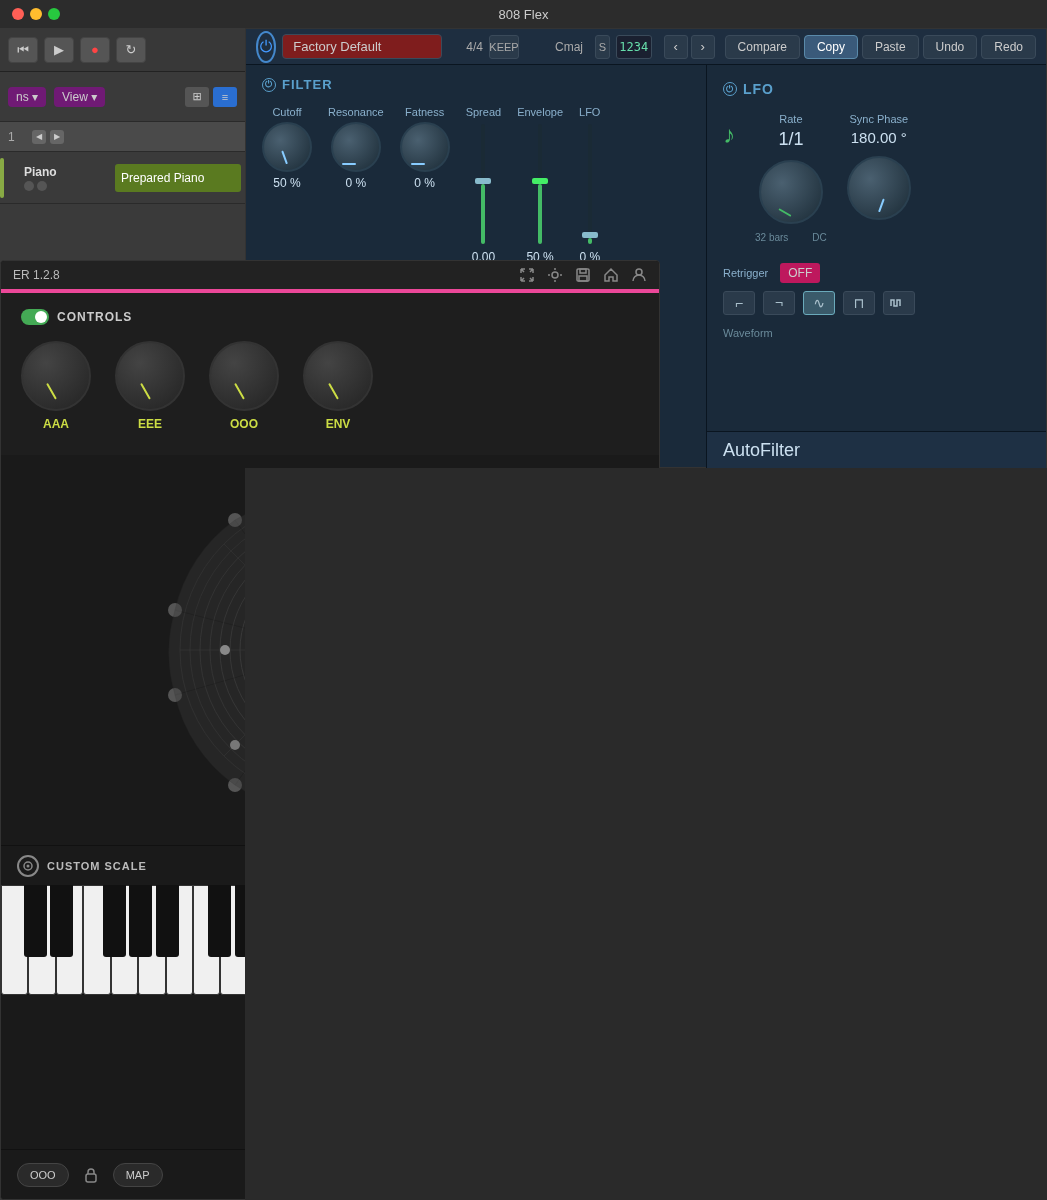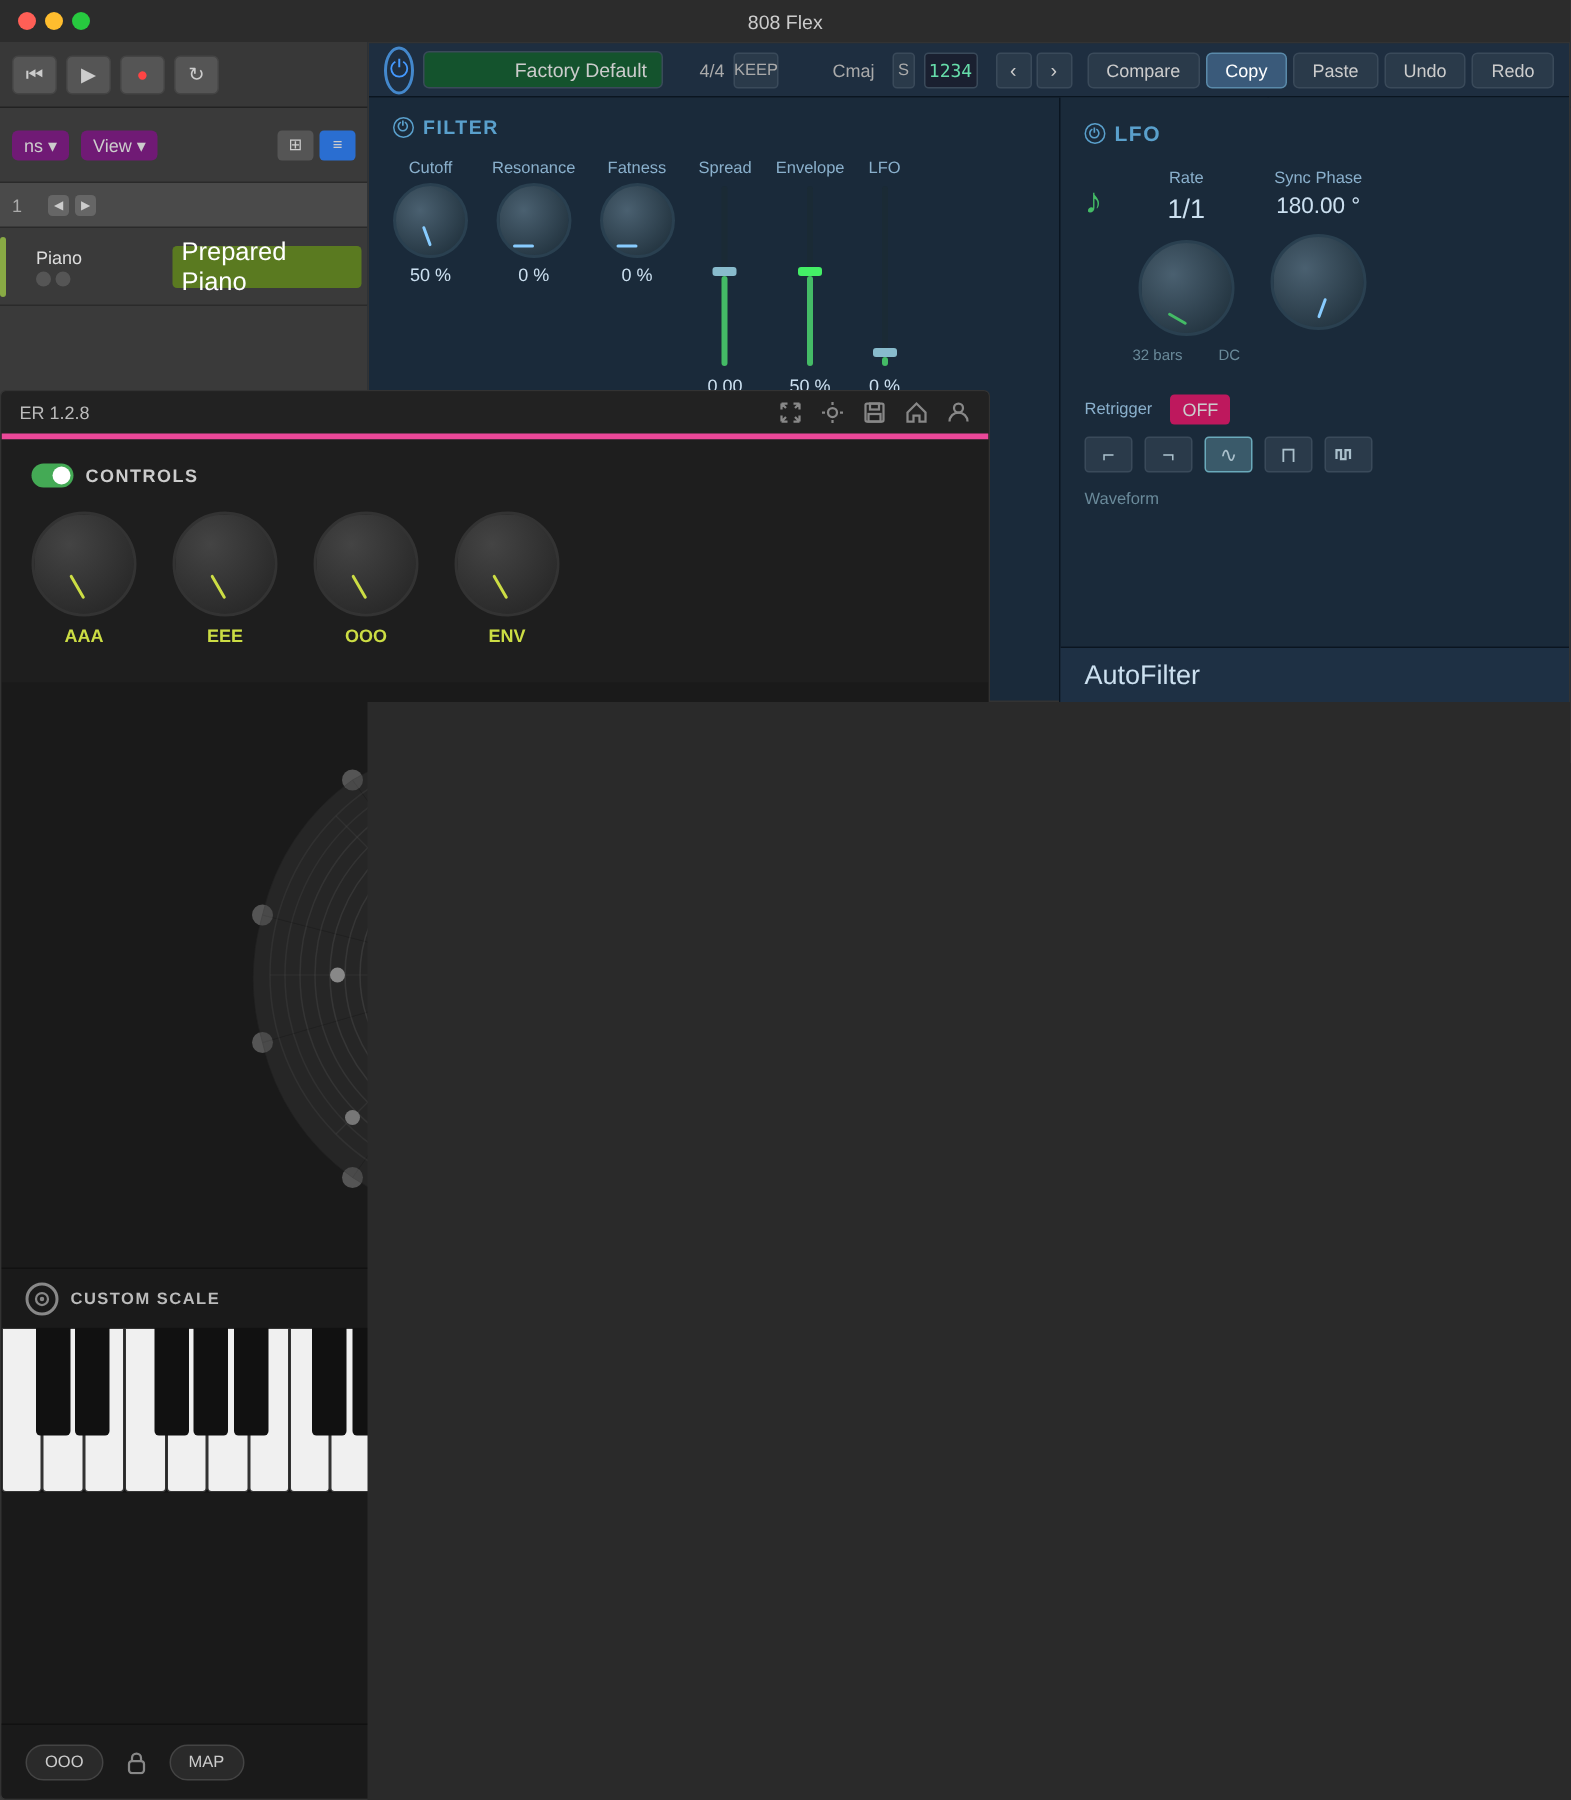--- a/index.html
+++ b/index.html
@@ -153,39 +153,39 @@
       border-bottom: 1px solid #2a2a2a;
       display: flex;
       align-items: center;
       padding: 0 8px;
       gap: 6px;
       position: relative;
     }
     .track-name {
       color: #ddd;
       font-size: 12px;
-      font-weight: 400;
+      font-weight: 700;
     }
     .track-color-bar {
       width: 4px;
       height: 40px;
       border-radius: 2px;
       position: absolute;
       left: 0;
     }
     .track-clip {
       position: absolute;
       left: 130px;
       right: 4px;
       height: 28px;
       border-radius: 3px;
       display: flex;
       align-items: center;
       padding: 0 6px;
-      font-size: 17px;
+      font-size: 12px;
       color: #fff;
     }
 
     
     .plugin-window {
       position: absolute;
       top: 28px;
       left: 245px;
       right: 0;
       height: 440px;
@@ -210,29 +210,28 @@
       background: transparent;
       display: flex;
       align-items: center;
       justify-content: center;
       color: #4499ff;
       font-size: 16px;
       cursor: pointer;
     }
 
     .preset-dropdown {
-      background: #14532d;
+      background: #7f1d1d;
       border: 1px solid #3a4a5a;
       border-radius: 4px;
       color: #ccc;
       font-size: 13px;
       padding: 4px 10px;
       min-width: 160px;
       cursor: pointer;
-      text-align: right;
     }
 
     .time-sig {
       color: #aaa;
       font-size: 12px;
       margin-left: 18px;
     }
 
     .plugin-nav-btns {
       display: flex;

